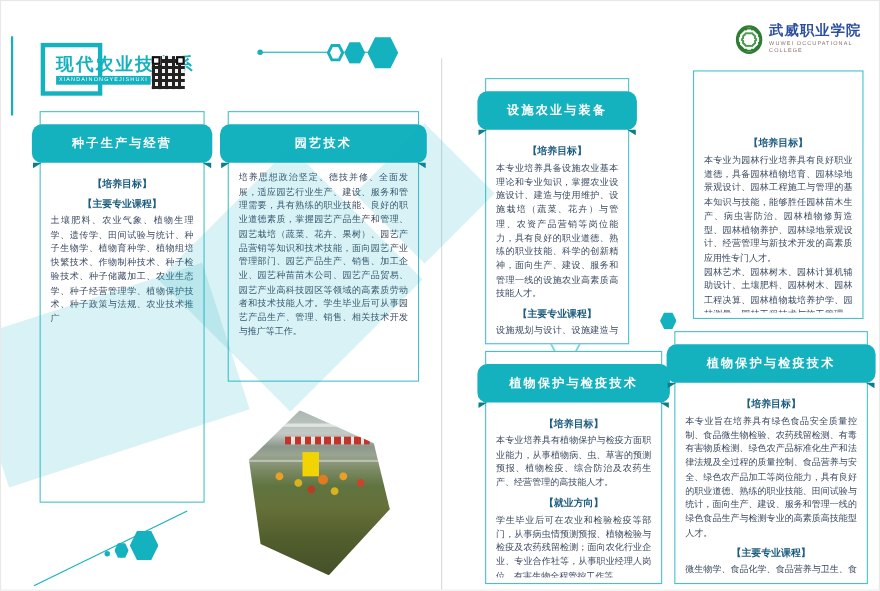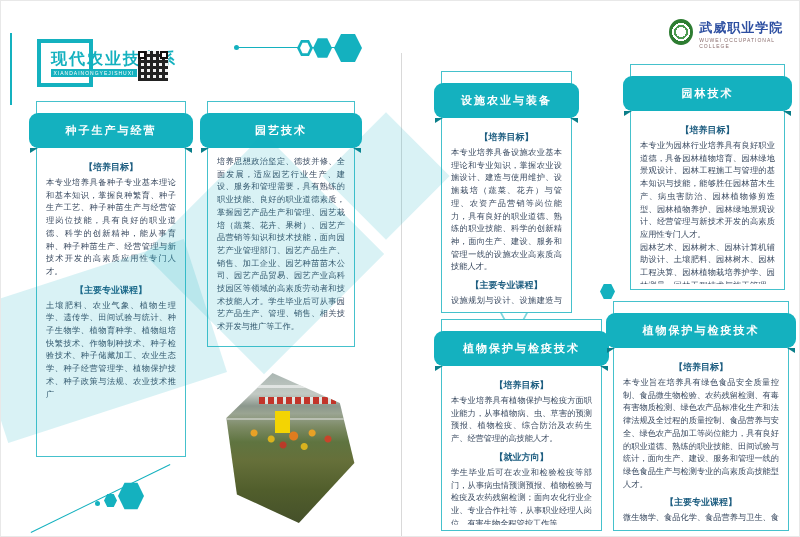--- a/index.html
+++ b/index.html
@@ -10,21 +10,21 @@
   .edge-line{position:absolute;left:9px;top:32px;width:2px;height:72px;background:#14b1bf;}
   .logo-frame{position:absolute;left:36px;top:38px;width:56px;height:48px;border:4px solid #14b1bf;box-sizing:border-box;background:#fff;}
   .dept-title{position:absolute;left:50px;top:48px;font-size:16px;font-weight:bold;color:#14b1bf;letter-spacing:2px;white-space:nowrap;}
   .dept-strip{position:absolute;left:50px;top:68px;width:86px;height:8px;background:#14b1bf;color:#ffffff;font-size:5px;line-height:8px;text-align:center;letter-spacing:1px;overflow:hidden;}
   .qr{position:absolute;left:137px;top:50px;width:30px;height:30px;background:
       repeating-linear-gradient(0deg,#222 0 3px,transparent 3px 6px),
       repeating-linear-gradient(90deg,#222 0 3px,#f2f2f2 3px 6px);}
   .qr::before,.qr::after{content:"";position:absolute;width:8px;height:8px;border:2px solid #111;background:#fff;box-sizing:border-box;}
   .qr::before{left:0;top:0;}
   .qr::after{right:0;top:0;}
-  .college{position:absolute;left:668px;top:18px;display:flex;align-items:flex-start;gap:6px;}
+  .college{position:absolute;left:668px;top:18px;display:flex;align-items:flex-end;gap:6px;}
   .emblem{width:26px;height:26px;border-radius:50%;border:2px solid #2e7d32;box-sizing:border-box;background:radial-gradient(circle at 50% 50%,#ffffff 0 5px,#4c9a50 5px 7px,#ffffff 7px 9px,#2e7d32 9px 11px);}
   .college-names{display:flex;flex-direction:column;}
   .college-name{font-size:13px;font-weight:bold;color:#2d4fa1;letter-spacing:1px;font-family:"Liberation Serif","DejaVu Serif",serif;}
   .college-name-en{font-size:5px;color:#8a6d6d;letter-spacing:1px;}
 
   
   .divider{position:absolute;left:400px;top:52px;width:1px;height:485px;background:#d9d9d9;}
   .hex{clip-path:polygon(25% 6%,75% 6%,100% 50%,75% 94%,25% 94%,0% 50%);background:#14b1bf;position:absolute;}
   .hex .inner{position:absolute;left:3px;top:3px;right:3px;bottom:3px;clip-path:polygon(25% 6%,75% 6%,100% 50%,75% 94%,25% 94%,0% 50%);background:#fff;}
   .dot{position:absolute;border-radius:50%;background:#14b1bf;}
@@ -98,28 +98,27 @@
       <div class="i"></div>
     </div>
   <div class="hex" style="left:599px;top:282px;width:15px;height:17px;"></div>
 
   <section class="card" style="left:35px;top:100px;width:150px;height:356px;">
     <div class="banner">
         <span>种子生产与经营</span>
       </div>
     <div class="card-body">
       <div class="sec-head">【培养目标】</div>
-      <p class="sec-body">本专业培养具备种子专业基本理论和基本知识，掌握良种繁育、种子生产工艺、种子种苗生产与经营管理岗位技能，具有良好的职业道德、科学的创新精神，能从事育种、种子种苗生产、经营管理与新技术开发的高素质应用性专门人才。</p>
       <div class="sec-head">【主要专业课程】</div>
       <p class="sec-body">土壤肥料、农业气象、植物生理学、遗传学、田间试验与统计、种子生物学、植物育种学、植物组培快繁技术、作物制种技术、种子检验技术、种子储藏加工、农业生态学、种子经营管理学、植物保护技术、种子政策与法规、农业技术推广</p>
 
     </div>
   </section>
 
-  <section class="card" style="left:206px;top:100px;width:148px;height:246px;">
+  <section class="card" style="left:206px;top:100px;width:174px;height:246px;">
     <div class="banner">
         <span>园艺技术</span>
       </div>
     <div class="card-body">
       <p class="sec-body">培养思想政治坚定、德技并修、全面发展，适应园艺行业生产、建设、服务和管理需要，具有熟练的职业技能、良好的职业道德素质，掌握园艺产品生产和管理、园艺栽培（蔬菜、花卉、果树）、园艺产品营销等知识和技术技能，面向园艺产业管理部门、园艺产品生产、销售、加工企业、园艺种苗苗木公司、园艺产品贸易、园艺产业高科技园区等领域的高素质劳动者和技术技能人才。学生毕业后可从事园艺产品生产、管理、销售、相关技术开发与推广等工作。</p>
 
     </div>
   </section>
 
   <section class="card" style="left:440px;top:70px;width:131px;height:242px;">
@@ -129,23 +128,20 @@
     <div class="card-body">
       <div class="sec-head">【培养目标】</div>
       <p class="sec-body">本专业培养具备设施农业基本理论和专业知识，掌握农业设施设计、建造与使用维护、设施栽培（蔬菜、花卉）与管理、农资产品营销等岗位能力，具有良好的职业道德、熟练的职业技能、科学的创新精神，面向生产、建设、服务和管理一线的设施农业高素质高技能人才。</p>
       <div class="sec-head">【主要专业课程】</div>
       <p class="sec-body">设施规划与设计、设施建造与维护、花卉栽培、蔬菜栽培、园艺植物病虫害防治、节水灌溉、设施环境与调控、田间试验与统计、农产品营销。</p>
 
     </div>
   </section>
 
   <section class="card" style="left:629px;top:63px;width:155px;height:226px;">
-    <div class="banner">
-        <span>园林技术</span>
-      </div>
     <div class="card-body">
       <div class="sec-head">【培养目标】</div>
       <p class="sec-body">本专业为园林行业培养具有良好职业道德，具备园林植物培育、园林绿地景观设计、园林工程施工与管理的基本知识与技能，能够胜任园林苗木生产、病虫害防治、园林植物修剪造型、园林植物养护、园林绿地景观设计、经营管理与新技术开发的高素质应用性专门人才。</p>
       <p class="sec-body">园林艺术、园林树木、园林计算机辅助设计、土壤肥料、园林树木、园林工程决算、园林植物栽培养护学、园林测量、园林工程技术与施工管理、园林企业经营管理、园林植物学、草坪建植与养护等。</p>
 
     </div>
   </section>
 
   <section class="card" style="left:440px;top:318px;width:161px;height:212px;">
     <div class="banner">

